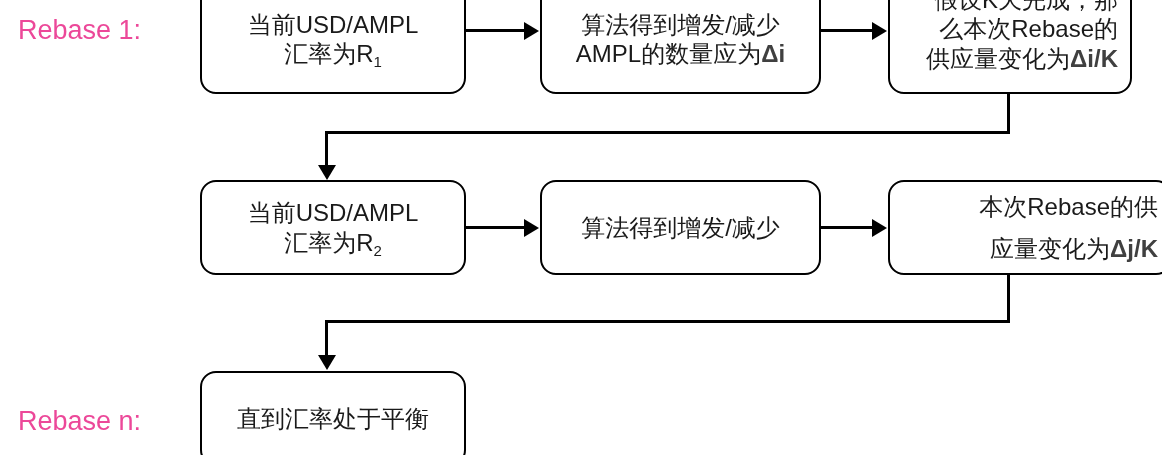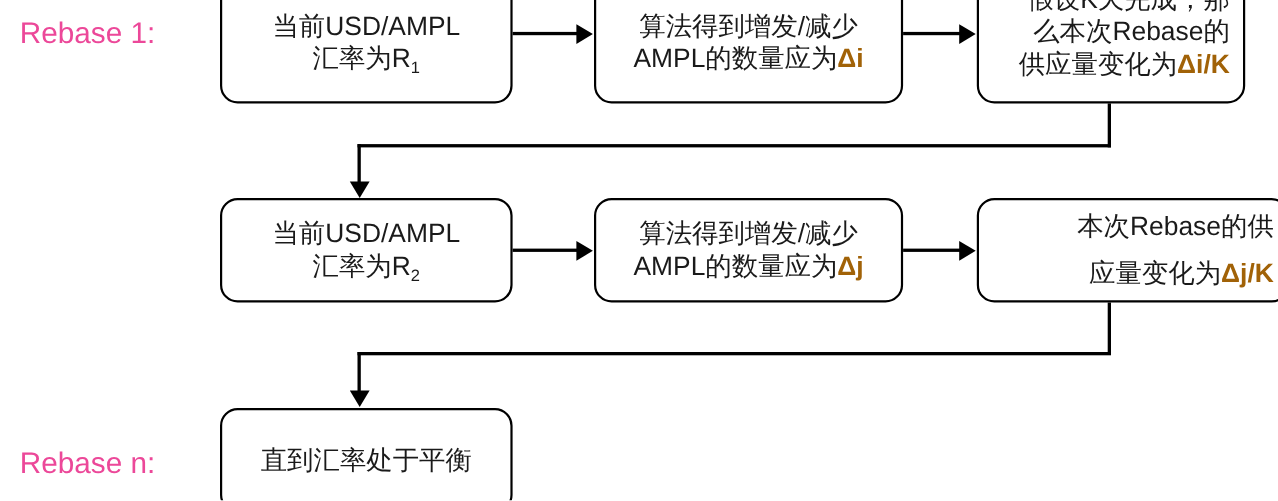--- a/index.html
+++ b/index.html
@@ -37,21 +37,21 @@
     font-size: 24px;
     line-height: 1.22;
     color: #1a1a1a;
     white-space: nowrap;
     letter-spacing: 0px;
     text-align: center;
   }
   .node.center .line { text-align: right; }
   .node .line b {
     font-weight: bold;
-    color: #a16207;
+    color: #404040;
   }
   .node .line sub {
     font-size: 15px;
     vertical-align: baseline;
     position: relative;
     top: 5px;
   }
   
   .hline {
     position: absolute;
@@ -106,21 +106,20 @@
     <div class="line">供应量变化为<b>Δi/K</b></div>
   </div>
 
   <div class="node" style="left:200px; top:180px; width:266px; height:95px;">
     <div class="line">当前USD/AMPL</div>
     <div class="line">汇率为R<sub>2</sub></div>
   </div>
 
   <div class="node" style="left:540px; top:180px; width:281px; height:95px;">
     <div class="line">算法得到增发/减少</div>
-    <div class="line">AMPL的数量应为<b>Δj</b></div>
   </div>
 
   <div class="node center" style="left:888px; top:180px; width:284px; height:95px;gap:13px;">
     <div class="line">本次Rebase的供</div>
     <div class="line">应量变化为<b>Δj/K</b></div>
   </div>
 
   <div class="node" style="left:200px; top:371px; width:266px; height:95px;">
     <div class="line">直到汇率处于平衡</div>
   </div>

